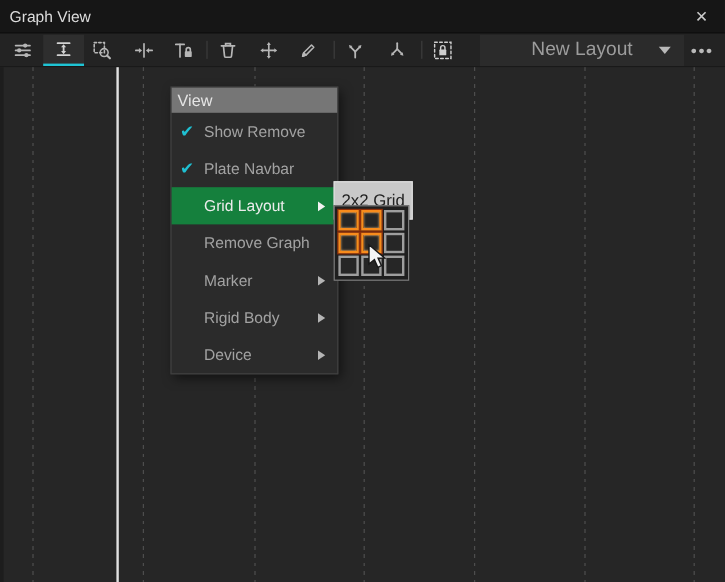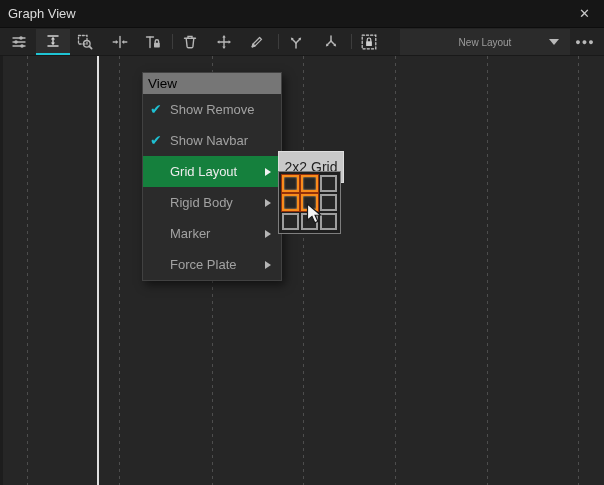--- a/index.html
+++ b/index.html
@@ -13,35 +13,35 @@
     display:flex;align-items:center;padding:0 8px;box-sizing:border-box;border-bottom:1px solid #0d0d0d;gap:16px;}
   .titlebar .title{color:#dcdcdc;font-size:13px;}
   .titlebar .close{margin-left:auto;color:#c9c9c9;font-size:13px;padding:2px 6px;cursor:default;}
   
   .toolbar{position:absolute;top:28px;left:0;width:604px;height:28px;background:#232323;border-bottom:1px solid #191919;box-sizing:border-box;}
   .tb-btn{position:absolute;top:1px;height:25px;width:30px;display:flex;align-items:center;justify-content:center;box-sizing:border-box;}
   .tb-btn.selected{background:#2e2e2e;border-bottom:2px solid #1fc4d4;height:26px;width:34px;}
   .tb-btn svg{display:block;}
   .tb-sep{position:absolute;top:6px;width:1px;height:15px;background:#3d3d3d;}
   .layout-dropdown{position:absolute;left:400px;top:1px;width:170px;height:26px;background:#2b2b2b;
-    display:flex;align-items:center;justify-content:center;color:#9c9c9c;font-size:10px;}
+    display:flex;align-items:center;justify-content:center;color:#9c9c9c;font-size:16px;}
   .layout-dropdown .caret{position:absolute;right:11px;top:10px;width:0;height:0;
     border-left:5px solid transparent;border-right:5px solid transparent;border-top:6px solid #b9b9b9;}
   .more-btn{position:absolute;left:570px;top:1px;width:30px;height:26px;display:flex;align-items:center;justify-content:center;
     color:#b9b9b9;font-size:9px;letter-spacing:1px;}
   
   .graph-area{position:absolute;top:56px;left:0;width:604px;height:429px;background:#262626;}
   .graph-left-edge{position:absolute;top:0;left:0;width:3px;height:100%;background:#1d1d1d;}
   .vline-dashed{position:absolute;top:0;bottom:0;width:1px;
     background:repeating-linear-gradient(to bottom,#4d4d4d 0 3px,transparent 3px 7px);}
   .playhead{position:absolute;top:0;bottom:0;width:2px;background:#e0e0e0;}
   
   .context-menu{position:absolute;left:142px;top:72px;width:140px;box-sizing:border-box;
     background:#2b2b2b;border:1px solid #414141;box-shadow:3px 4px 9px rgba(0,0,0,.55);}
-  .menu-header{height:21px;line-height:21px;background:#767676;color:#000000;font-size:13.5px;padding-left:5px;}
+  .menu-header{height:21px;line-height:21px;background:#767676;color:#e5e5e5;font-size:13.5px;padding-left:5px;}
   .menu-item{height:31px;display:flex;align-items:center;padding-left:27px;box-sizing:border-box;
     color:#a2a2a2;font-size:13px;position:relative;cursor:default;}
   .menu-item .check{position:absolute;left:7px;top:50%;transform:translateY(-54%);color:#1fc0d2;font-size:14px;}
   .menu-item.highlight{background:#15803d;color:#ececec;}
   .arrow-right{position:absolute;right:10px;top:50%;transform:translateY(-50%);width:0;height:0;
     border-left:6px solid #b5b5b5;border-top:4.5px solid transparent;border-bottom:4.5px solid transparent;}
   .menu-item.highlight .arrow-right{border-left-color:#f2f2f2;}
   
   .submenu-title{position:absolute;left:278px;top:151px;width:66px;height:32px;box-sizing:border-box;
     background:#c9c9c9;border:1px solid #dedede;color:#222;font-size:14px;
@@ -196,40 +196,43 @@
 
 <div class="context-menu">
   <div class="menu-header">View</div>
 
   <div class="menu-item">
     <span class="check">✔</span>
     <span>Show Remove</span>
   </div>
   <div class="menu-item">
     <span class="check">✔</span>
-    <span>Show Navbar</span>
+    <span>Plate Navbar</span>
   </div>
   <div class="menu-item highlight">
     <span>Grid Layout</span>
     <span class="arrow-right"></span>
   </div>
 
 
-
-
+  <div class="menu-item">
+    <span>Remove Graph</span>
+  </div>
+
+
+  <div class="menu-item">
+    <span>Marker</span>
+    <span class="arrow-right"></span>
+  </div>
   <div class="menu-item">
     <span>Rigid Body</span>
     <span class="arrow-right"></span>
   </div>
   <div class="menu-item">
-    <span>Marker</span>
-    <span class="arrow-right"></span>
-  </div>
-  <div class="menu-item">
-    <span>Force Plate</span>
+    <span>Device</span>
     <span class="arrow-right"></span>
   </div>
 </div>
 
 <div class="submenu-title">2x2 Grid</div>
 <div class="grid-picker">
     <div class="grid-cell selected"></div>
     <div class="grid-cell selected"></div>
     <div class="grid-cell"></div>
     <div class="grid-cell selected"></div>

